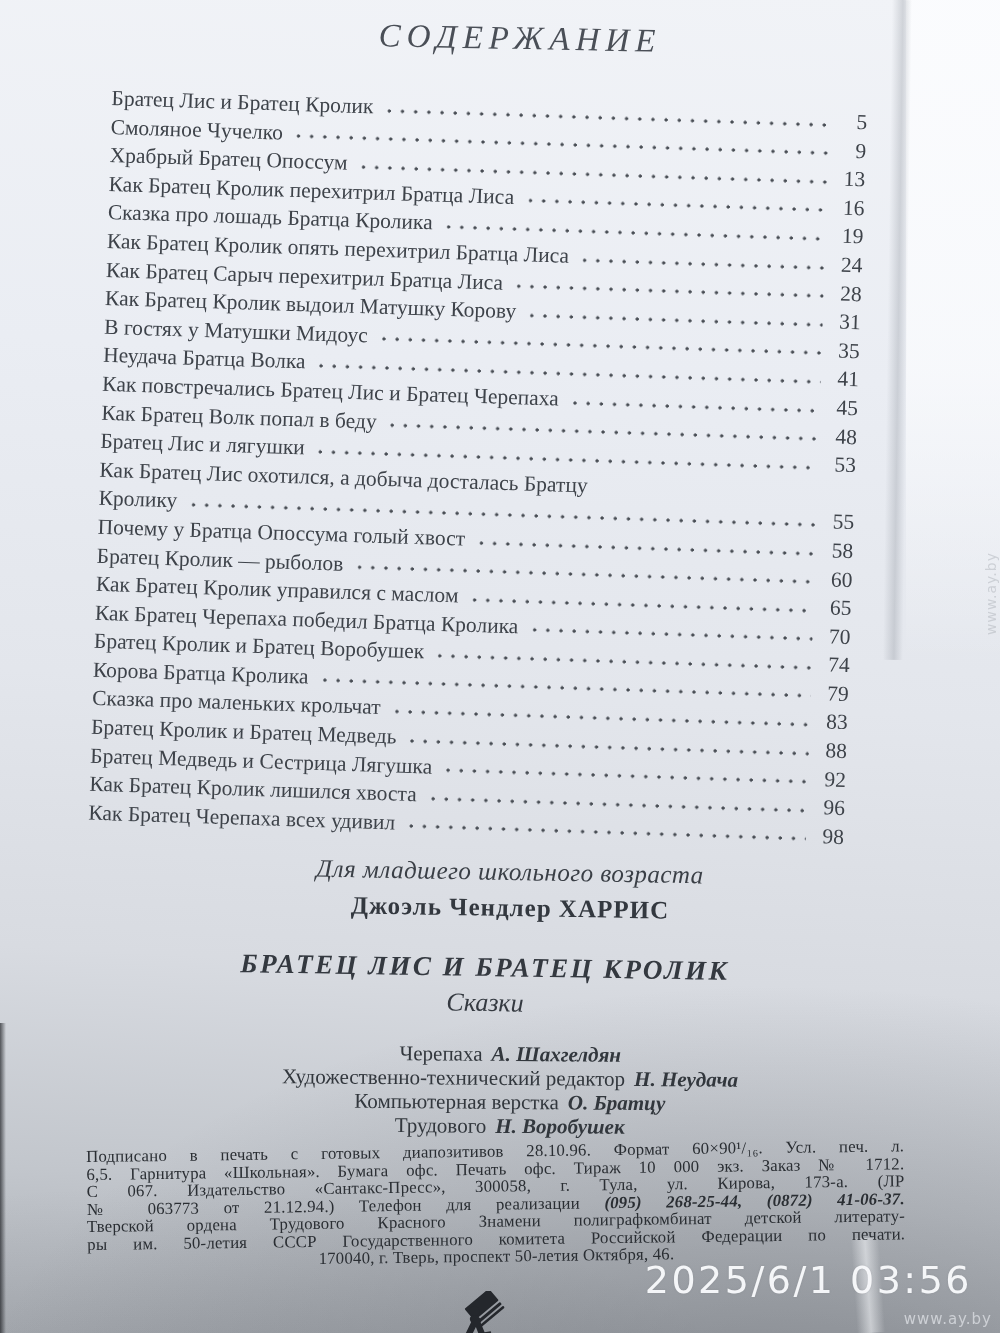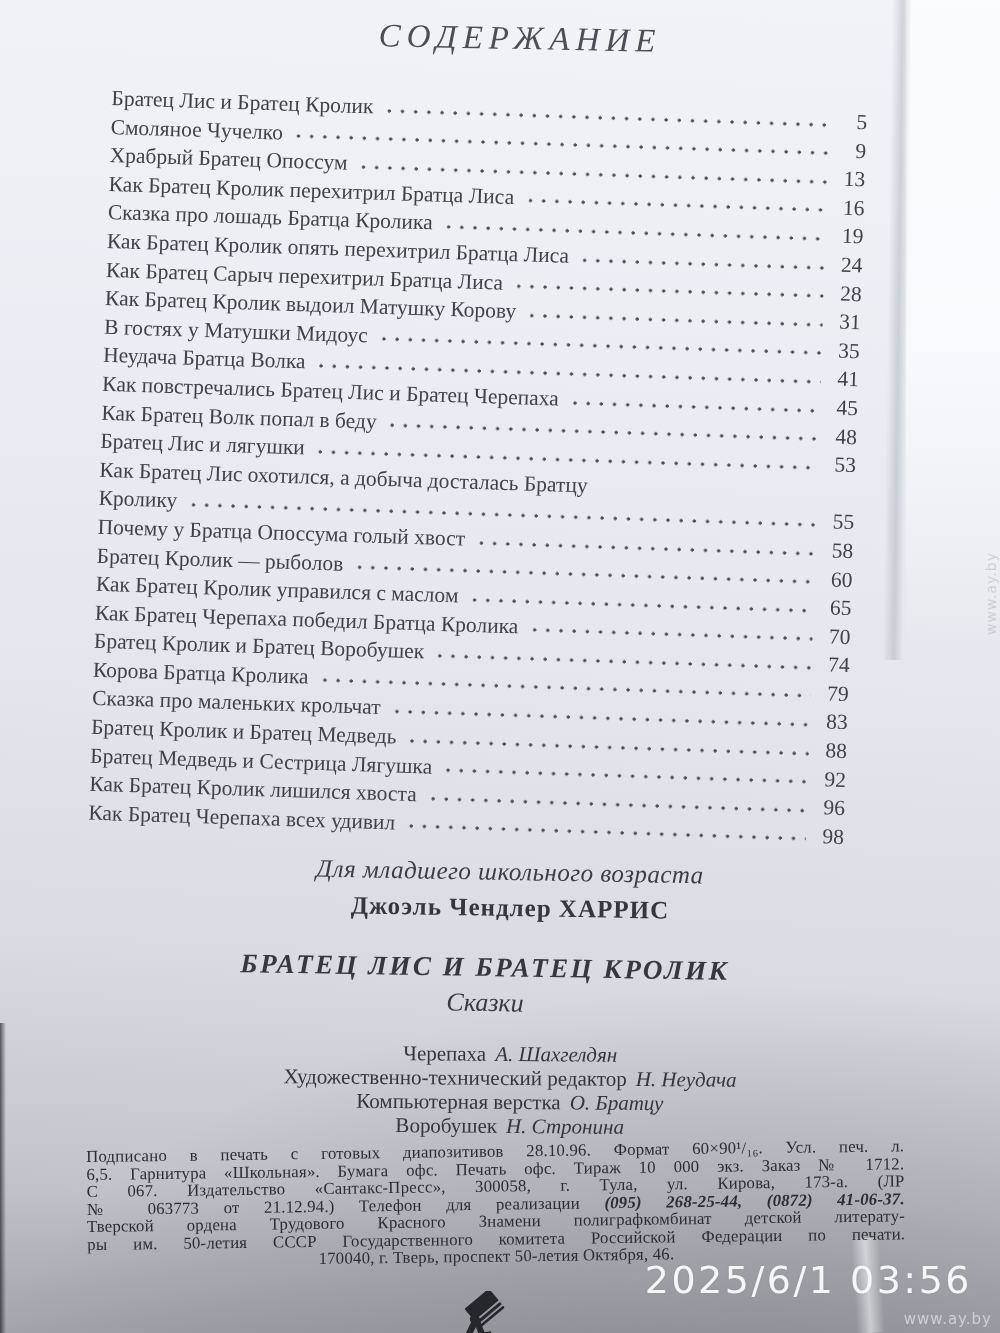--- a/index.html
+++ b/index.html
@@ -40,21 +40,21 @@
     font-weight:bold;font-size:25px;letter-spacing:1px;color:#33383f;transform:rotate(0.9deg);}
   .book-title{position:absolute;left:80px;top:952px;width:810px;text-align:center;
     font-style:italic;font-weight:600;font-size:27px;letter-spacing:2.5px;color:#343940;
     transform:rotate(0.9deg);}
   .book-subtitle{position:absolute;left:80px;top:988px;width:810px;text-align:center;
     font-style:italic;font-size:26px;color:#353a41;transform:rotate(0.9deg);}
   .credits{position:absolute;left:110px;top:1042px;width:800px;text-align:center;
     transform:rotate(0.45deg);color:#32373d;font-size:21px;}
   .credit-line{line-height:24px;}
   .credit-role{margin-right:9px;}
-  .credit-name{font-style:italic;}
+  .credit-name{font-style:italic;font-weight:bold;}
   
   .colophon{position:absolute;left:86px;top:1148px;width:818px;
     transform:rotate(-0.75deg);transform-origin:0 0;
     font-size:16.8px;line-height:17.5px;color:#2a2e33;letter-spacing:0.2px;}
   .colophon .just{text-align:justify;text-align-last:justify;}
   .colophon .center-last{text-align:center;}
   .phones{font-weight:bold;font-style:italic;}
   
   .timestamp{position:absolute;top:1258px;right:28px;
     font-family:"DejaVu Sans","Liberation Sans",sans-serif;font-size:38px;
@@ -214,21 +214,21 @@
 
   <div class="audience-note">Для младшего школьного возраста</div>
   <div class="author-name">Джоэль Чендлер ХАРРИС</div>
   <div class="book-title">БРАТЕЦ ЛИС И БРАТЕЦ КРОЛИК</div>
   <div class="book-subtitle">Сказки</div>
 
   <div class="credits" id="credits">
       <div class="credit-line"><span class="credit-role">Черепаха</span><span class="credit-name">А. Шахгелдян</span></div>
       <div class="credit-line"><span class="credit-role">Художественно-технический редактор</span><span class="credit-name">Н. Неудача</span></div>
       <div class="credit-line"><span class="credit-role">Компьютерная верстка</span><span class="credit-name">О. Братцу</span></div>
-      <div class="credit-line"><span class="credit-role">Воробушек</span><span class="credit-name">Н. Стронина</span></div>
+      <div class="credit-line"><span class="credit-role">Трудового</span><span class="credit-name">Н. Воробушек</span></div>
     </div>
 
   <div class="colophon">
     <div class="just">Подписано в печать с готовых диапозитивов 28.10.96. Формат 60×90¹/₁₆. Усл. печ. л.</div>
     <div class="just">6,5. Гарнитура «Школьная». Бумага офс. Печать офс. Тираж 10 000 экз. Заказ № 1712.</div>
     <div class="just">С 067. Издательство «Сантакс-Пресс», 300058, г. Тула, ул. Кирова, 173-а. (ЛР</div>
     <div class="just">
       <span>№ 063773 от 21.12.94.) Телефон для реализации</span>
       <span class="phones">(095) 268-25-44, (0872) 41-06-37.</span>
     </div>

